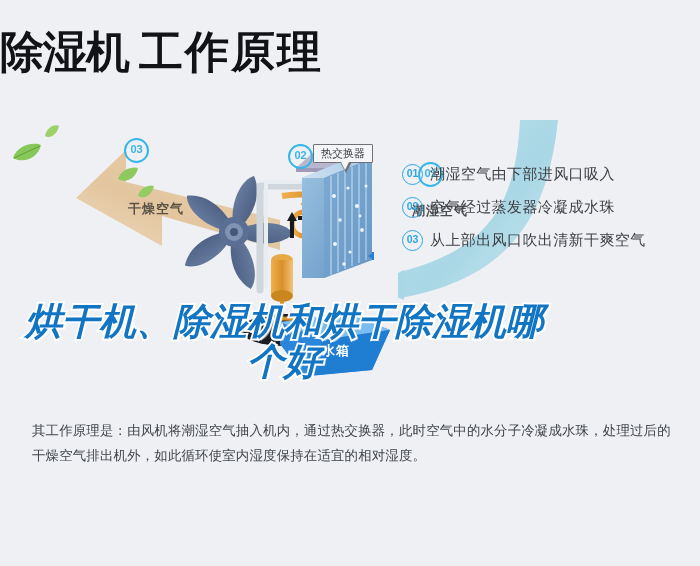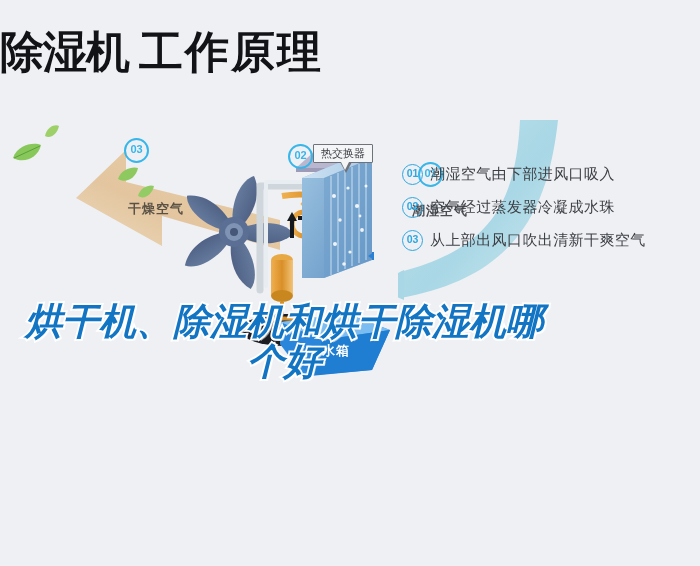--- a/index.html
+++ b/index.html
@@ -434,15 +434,16 @@
       </div>
     </div>
 
     <div class="overlay">
       <span class="overlay-inner">烘干机、除湿机和烘干除湿机哪个好</span>
     </div>
 
   </div>
 
   <div class="body-copy">
+    <p>其工作原理是：由风机将潮湿空气抽入机内，通过热交换器，此时空气中的水分子冷凝成水珠，处理过后的干燥空气排出机外，如此循环使室内湿度保持在适宜的相对湿度。</p>
   </div>
 
 </div>
 
 </body></html>

